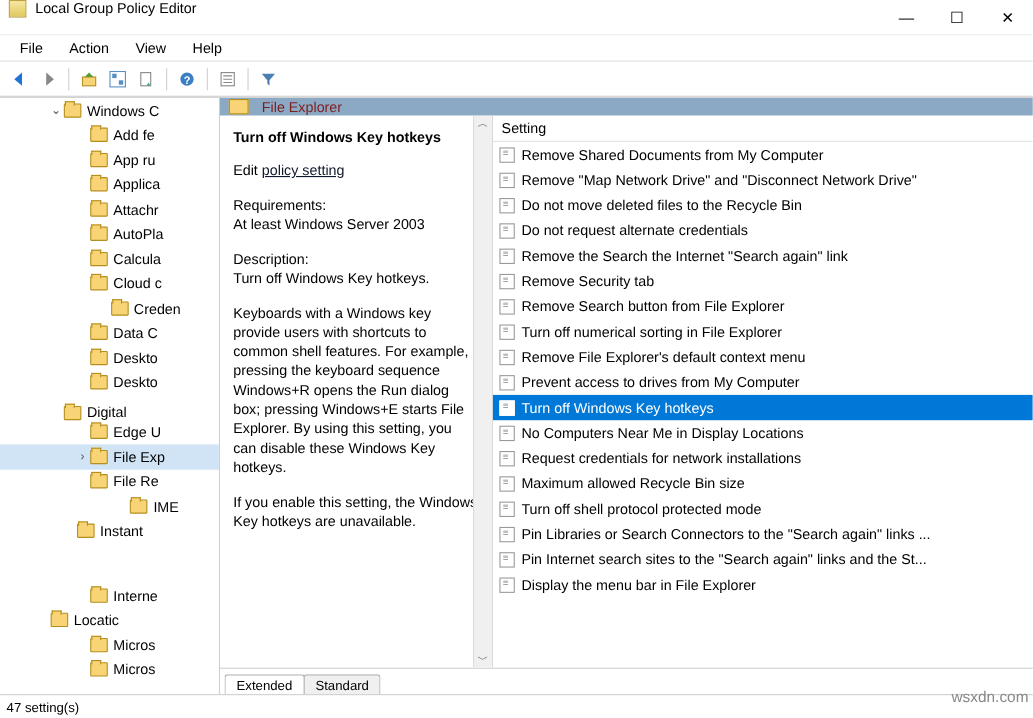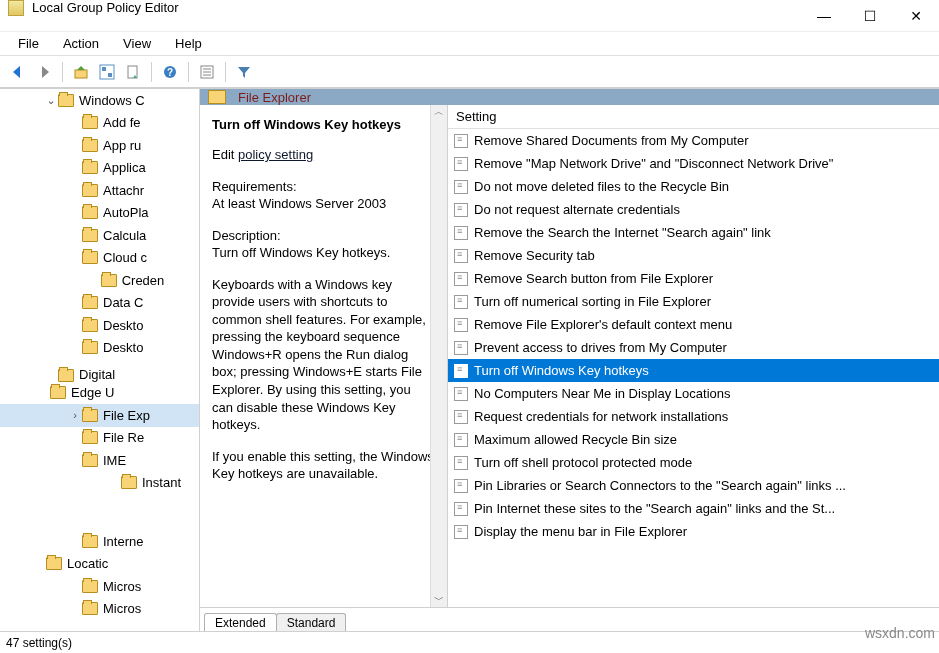--- a/index.html
+++ b/index.html
@@ -201,41 +201,41 @@
         <div class="treeitem" style="padding-left: 68px;">
           <span class="chev"></span>
           <span class="folder"></span>
           <span>Deskto</span>
         </div>
         <div class="treeitem" style="padding-left: 44px; align-items: flex-end;">
           <span class="chev"></span>
           <span class="folder"></span>
           <span>Digital</span>
         </div>
-        <div class="treeitem" style="padding-left: 36px;">
+        <div class="treeitem" style="padding-left: 68px;">
           <span class="chev"></span>
           <span class="folder"></span>
           <span>Edge U</span>
         </div>
         <div class="treeitem selected" style="padding-left: 68px;">
           <span class="chev">›</span>
           <span class="folder"></span>
           <span>File Exp</span>
         </div>
         <div class="treeitem" style="padding-left: 68px;">
           <span class="chev"></span>
           <span class="folder"></span>
           <span>File Re</span>
         </div>
-        <div class="treeitem" style="padding-left: 68px;">
+        <div class="treeitem" style="padding-left: 68px; justify-content: center;">
           <span class="chev"></span>
           <span class="folder"></span>
           <span>IME</span>
         </div>
-        <div class="treeitem" style="padding-left: 107px;">
+        <div class="treeitem" style="padding-left: 56px;">
           <span class="chev"></span>
           <span class="folder"></span>
           <span>Instant</span>
         </div>
         <div class="treeitem" style="padding-left: 68px; margin-top: 36px;">
           <span class="chev"></span>
           <span class="folder"></span>
           <span>Interne</span>
         </div>
         <div class="treeitem" style="padding-left: 32px;">
@@ -344,21 +344,21 @@
             <div class="listrow">
               <span class="li-icon"></span>
               <span>Turn off shell protocol protected mode</span>
             </div>
             <div class="listrow">
               <span class="li-icon"></span>
               <span>Pin Libraries or Search Connectors to the "Search again" links ...</span>
             </div>
             <div class="listrow">
               <span class="li-icon"></span>
-              <span>Pin Internet these sites to the "Search again" links and the St...</span>
+              <span>Pin Internet search sites to the "Search again" links and the St...</span>
             </div>
             <div class="listrow">
               <span class="li-icon"></span>
               <span>Display the menu bar in File Explorer</span>
             </div>
           </div>
       </div>
     </div>
     <div class="tabs">
       <div class="tab">Extended</div>

